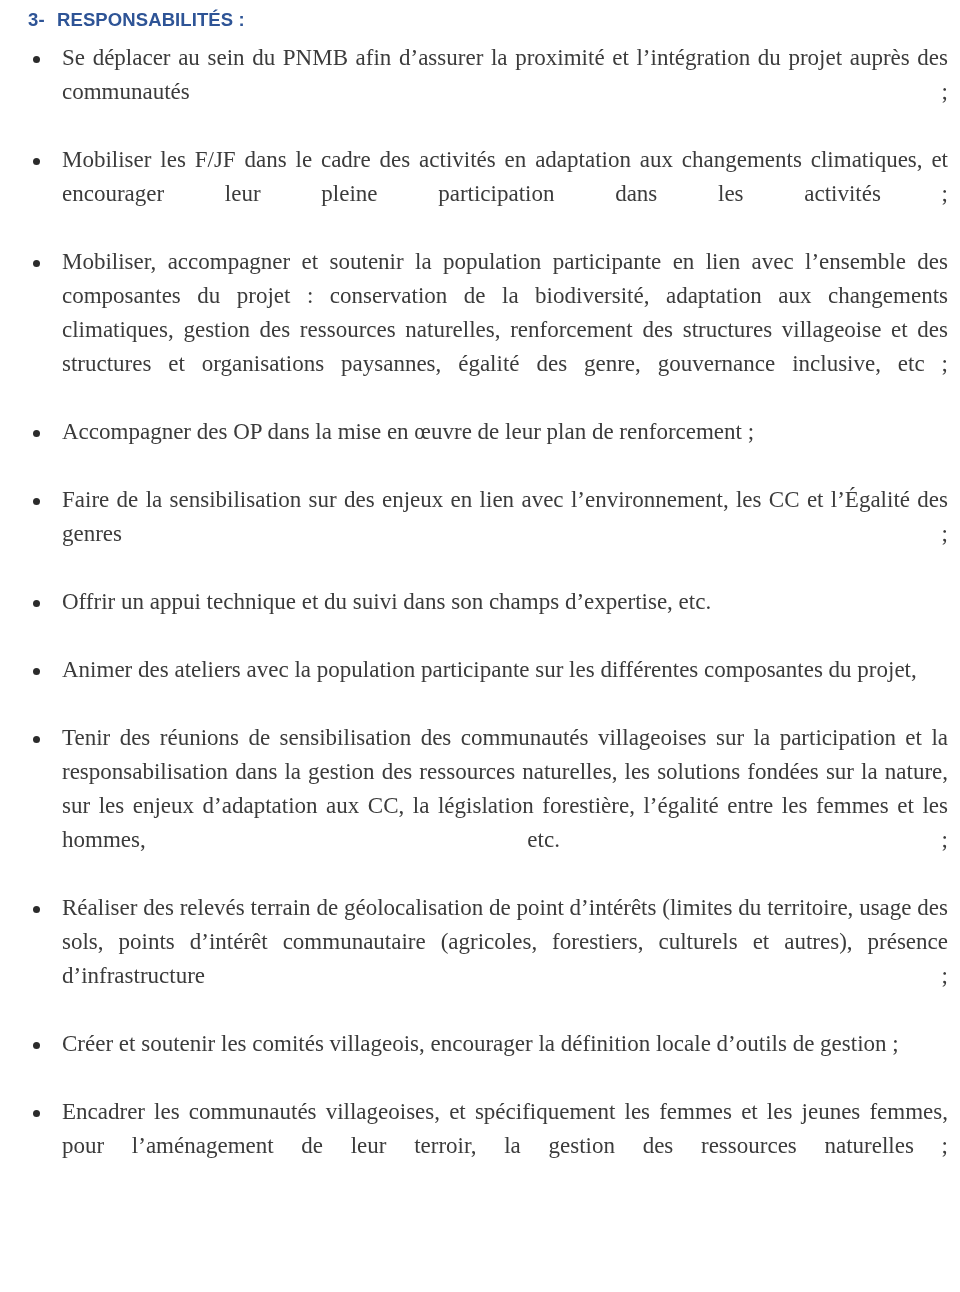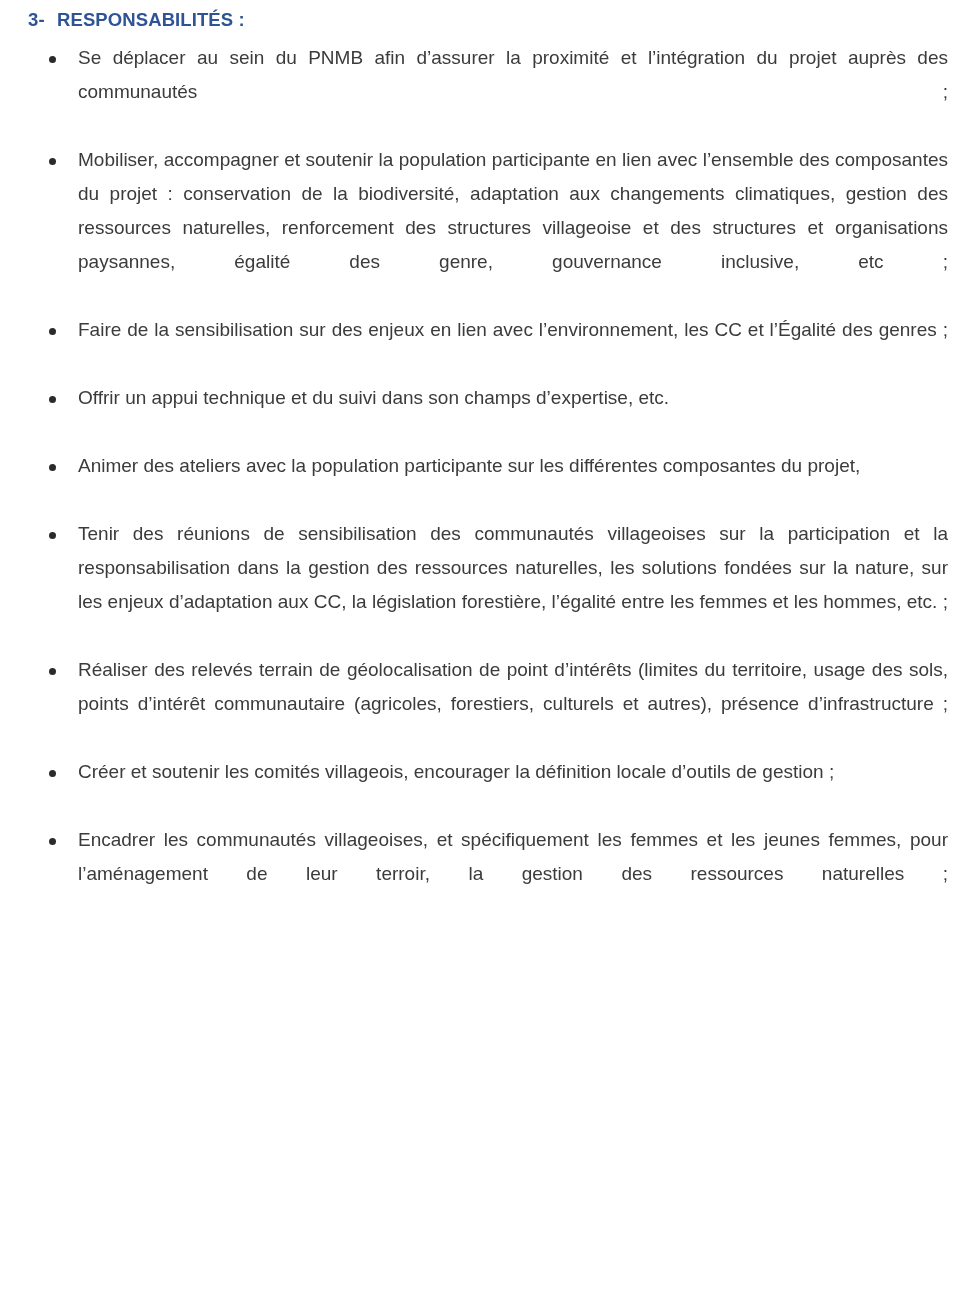--- a/index.html
+++ b/index.html
@@ -54,28 +54,29 @@
     position: absolute;
     top: 41px;
     left: 0;
     width: 960px;
     list-style: none;
     margin: 0;
     padding: 0;
   }
   .resp-item {
     position: relative;
-    margin: 0 0 0 16px;
+    margin: 0 0 0 0;
     padding: 0 12px 0 62px;
-    font-size: 19px;
+    font-size: 23px;
     line-height: 34px;
     text-align: justify;
     text-justify: inter-word;
     color: #3b3b3b;
     hyphens: none;
+    font-family: Liberation Serif, serif;
   }
   .resp-item .bullet {
     position: absolute;
     left: 33px;
     top: 0;
     width: 9px;
     height: 34px;
     line-height: 34px;
     font-size: 17px;
     color: #2b2b2b;
@@ -116,21 +117,29 @@
     <span class="heading-title">RESPONSABILITÉS :</span>
   </h2>
 
   <ul class="resp-list" id="resp-list">
       <li class="resp-item">
         <span class="bullet"></span>
         <span class="resp-text">Se déplacer au sein du PNMB afin d’assurer la proximité et l’intégration du projet auprès des communautés ;</span>
       </li>
       <li class="resp-item">
         <span class="bullet"></span>
+        <span class="resp-text">Mobiliser les F/JF dans le cadre des activités en adaptation aux changements climatiques, et encourager leur pleine participation dans les activités ;</span>
+      </li>
+      <li class="resp-item">
+        <span class="bullet"></span>
         <span class="resp-text">Mobiliser, accompagner et soutenir la population participante en lien avec l’ensemble des composantes du projet : conservation de la biodiversité, adaptation aux changements climatiques, gestion des ressources naturelles, renforcement des structures villageoise et des structures et organisations paysannes, égalité des genre, gouvernance inclusive, etc ;</span>
+      </li>
+      <li class="resp-item natural">
+        <span class="bullet"></span>
+        <span class="resp-text">Accompagner des OP dans la mise en œuvre de leur plan de renforcement ;</span>
       </li>
       <li class="resp-item">
         <span class="bullet"></span>
         <span class="resp-text">Faire de la sensibilisation sur des enjeux en lien avec l’environnement, les CC et l’Égalité des genres ;</span>
       </li>
       <li class="resp-item natural">
         <span class="bullet"></span>
         <span class="resp-text">Offrir un appui technique et du suivi dans son champs d’expertise, etc.</span>
       </li>
       <li class="resp-item natural">

